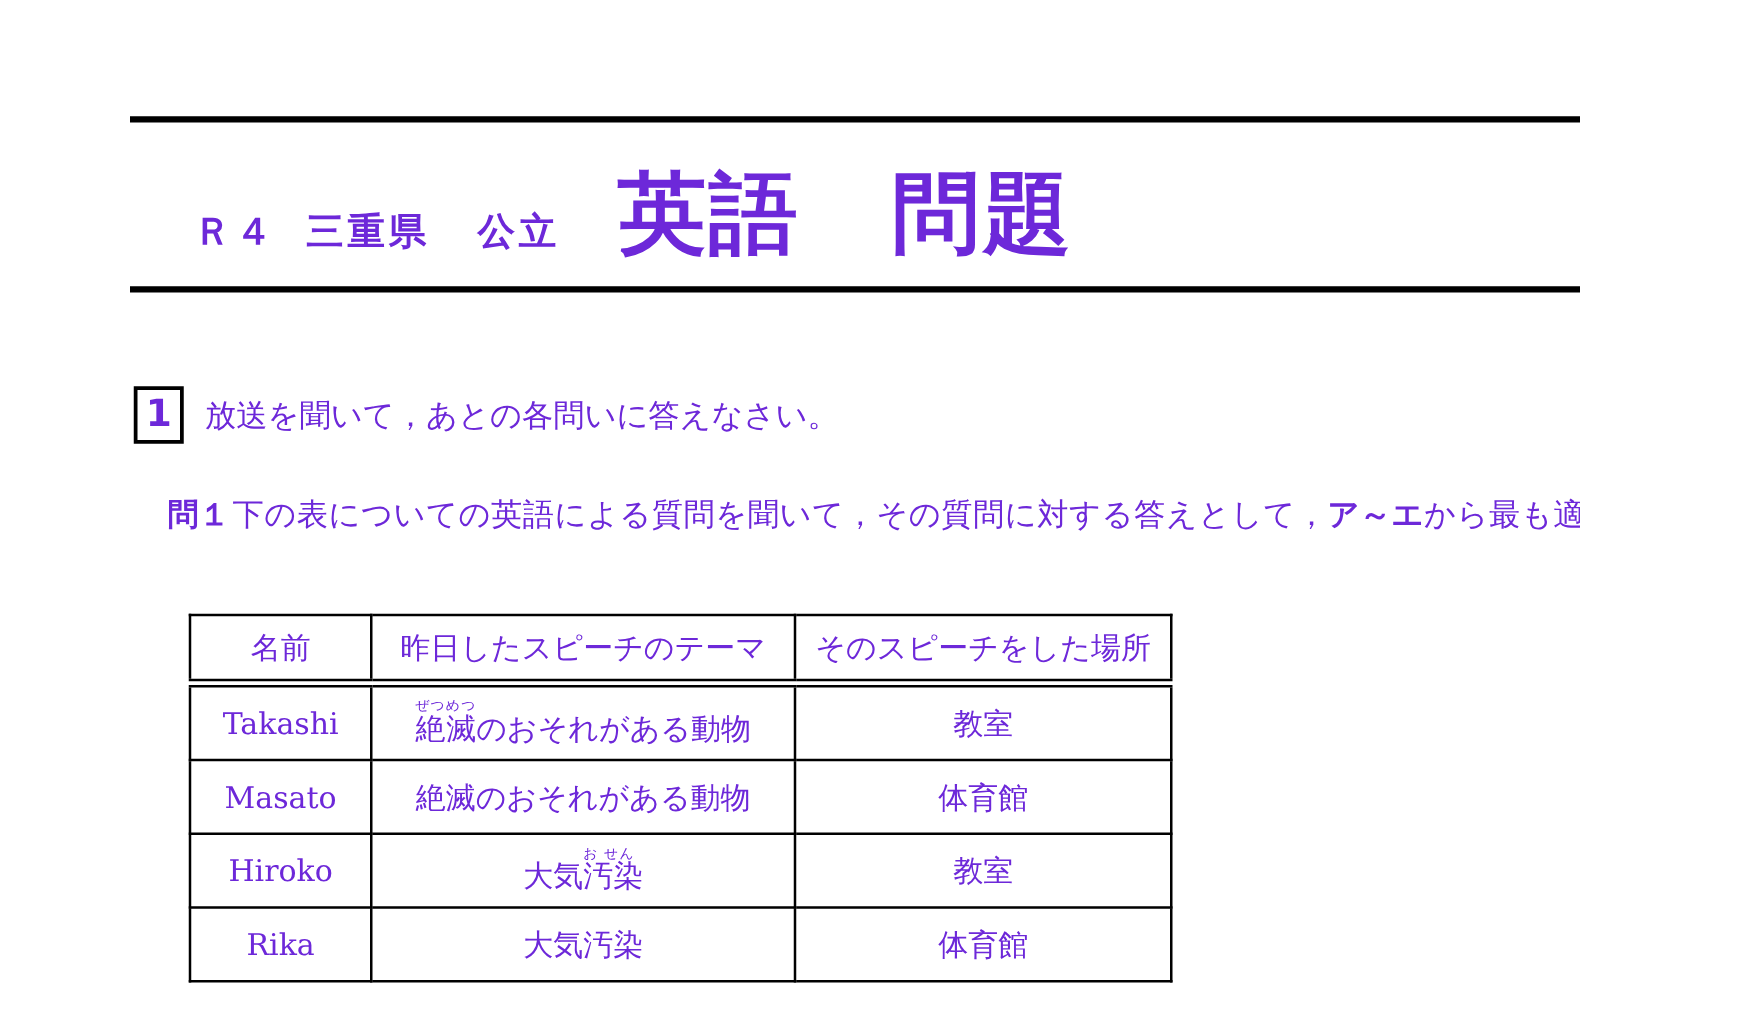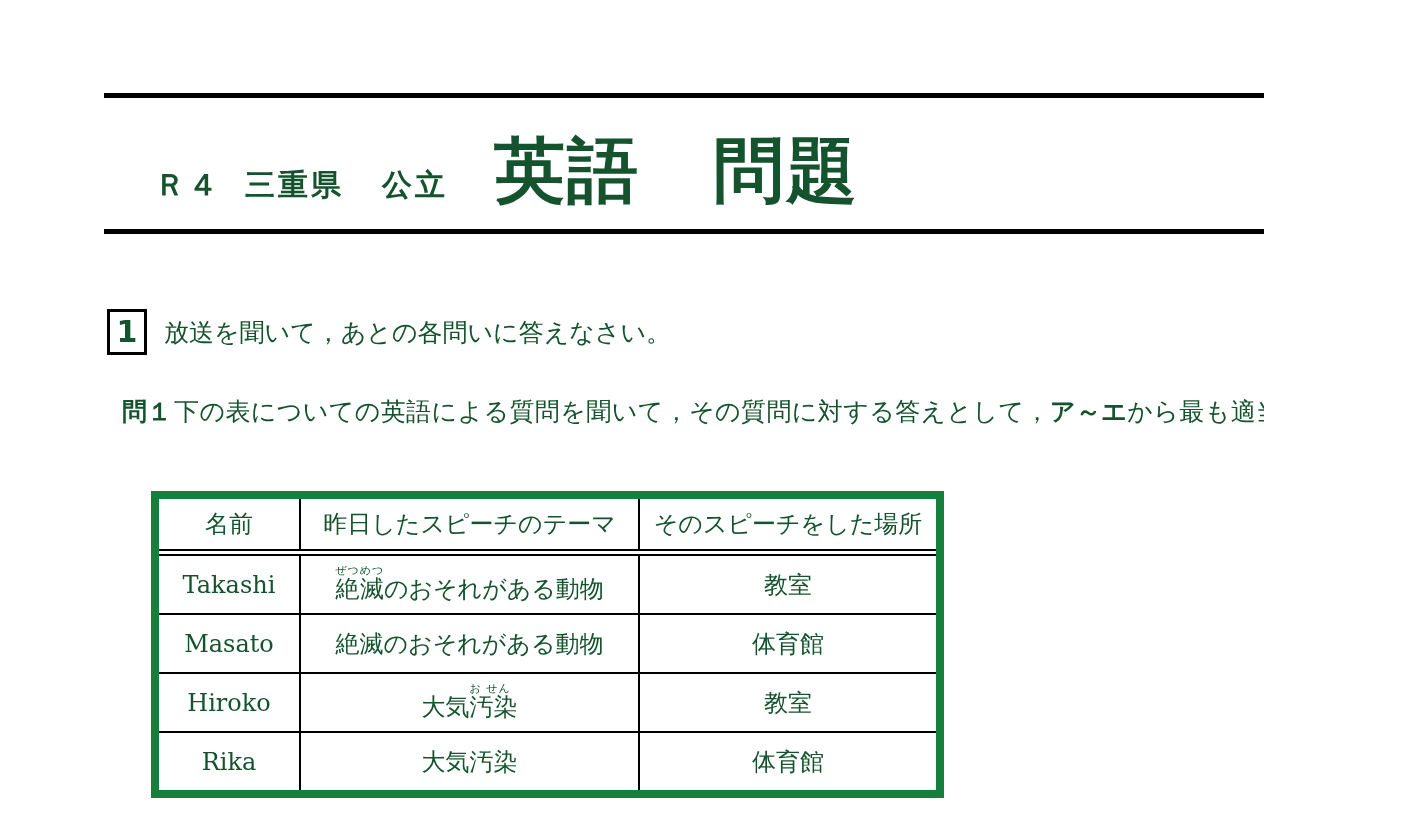--- a/index.html
+++ b/index.html
@@ -5,21 +5,21 @@
   html, body {
     margin: 0;
     padding: 0;
     background: #ffffff;
   }
   .page {
     position: relative;
     width: 1264px;
     height: 814px;
     background: #ffffff;
-    color: #14532d;
+    color: #6d28d9;
     font-family: "DejaVu Serif", "Liberation Serif", serif;
     overflow: hidden;
   }
   
   .rule {
     position: absolute;
     left: 104px;
     width: 1205px;
     height: 5px;
     background: #000000;
@@ -73,21 +73,21 @@
   }
   .q1-text {
     margin-left: 17px;
     font-size: 25px;
     white-space: pre;
   }
 
   
   .subq {
     position: absolute;
-    left: 122px;
+    left: 134px;
     top: 388px;
     display: flex;
     align-items: center;
   }
   .subq-label {
     font-family: "DejaVu Sans", "Liberation Sans", sans-serif;
     font-weight: 700;
     font-size: 25px;
     width: 52px;
     flex: 0 0 52px;
@@ -108,21 +108,21 @@
 
   
   .exam-table {
     position: absolute;
     left: 151px;
     top: 491px;
     width: 787px;
     border-collapse: collapse;
     table-layout: fixed;
     background: #ffffff;
-    border: 8px solid #15803d;
+    border: 2px solid #15803d;
   }
   .exam-table th,
   .exam-table td {
     border: 2px solid #000000;
     text-align: center;
     vertical-align: middle;
     padding: 0;
     font-size: 24px;
     font-weight: normal;
     font-family: "DejaVu Serif", "Liberation Serif", serif;

